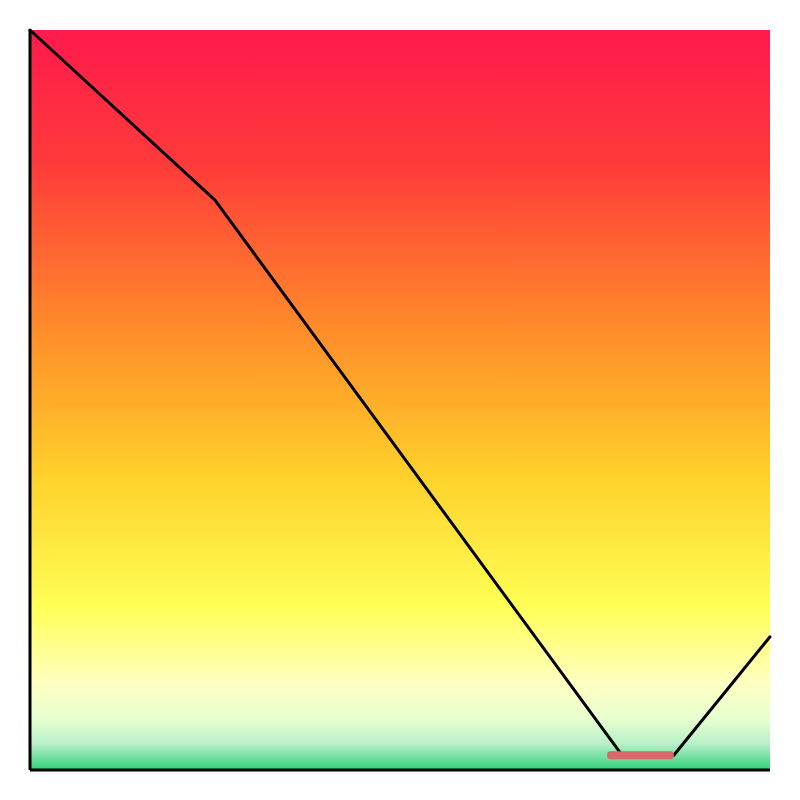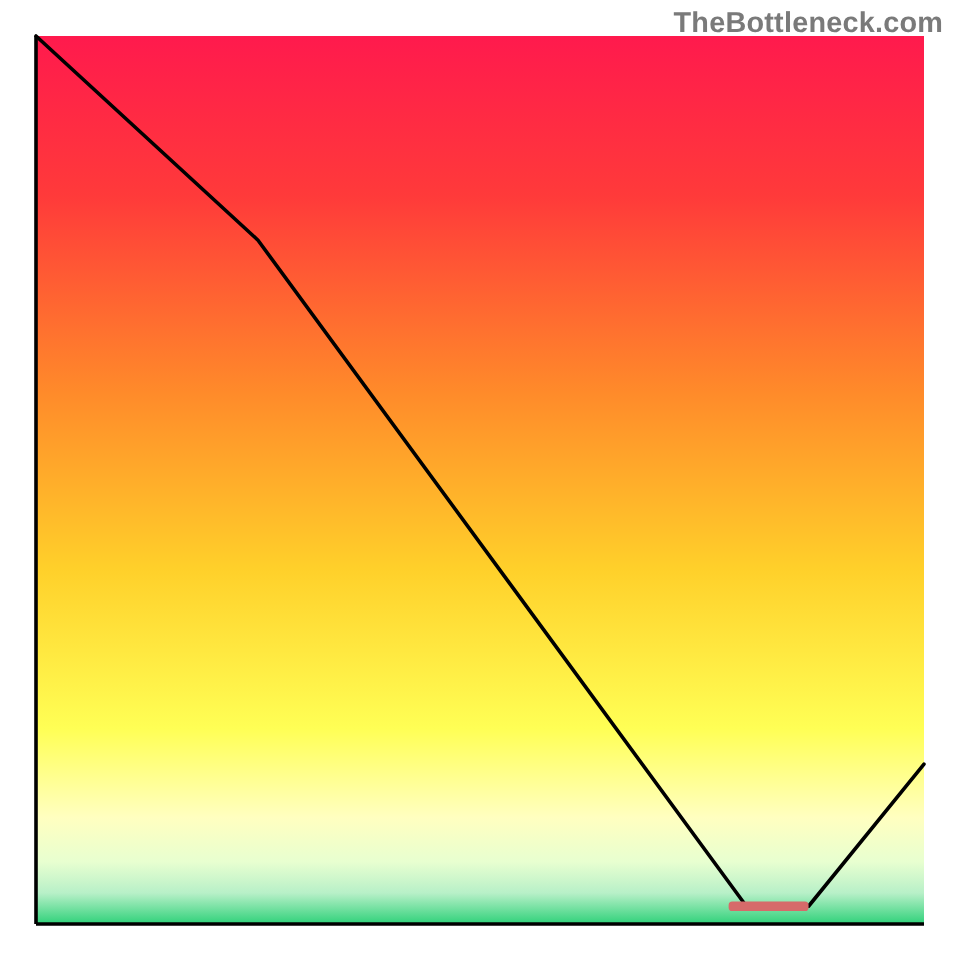--- a/index.html
+++ b/index.html
@@ -25,21 +25,20 @@
     letter-spacing: 0.2px;
   }
   svg {
     display: block;
   }
 </style>
 </head>
 <body>
 
 <div class="wrap">
-  <div class="watermark">TheBottleneck.com</div>
 
   <svg id="chart-svg" width="800" height="800">
     <defs>
       <linearGradient id="bg-grad" x1="0" y1="0" x2="0" y2="1">
           <stop offset="0%" stop-color="#ff1a4d"></stop>
           <stop offset="18%" stop-color="#ff3a3a"></stop>
           <stop offset="40%" stop-color="#ff8a2a"></stop>
           <stop offset="60%" stop-color="#ffd02a"></stop>
           <stop offset="78%" stop-color="#ffff55"></stop>
           <stop offset="88%" stop-color="#ffffc0"></stop>

